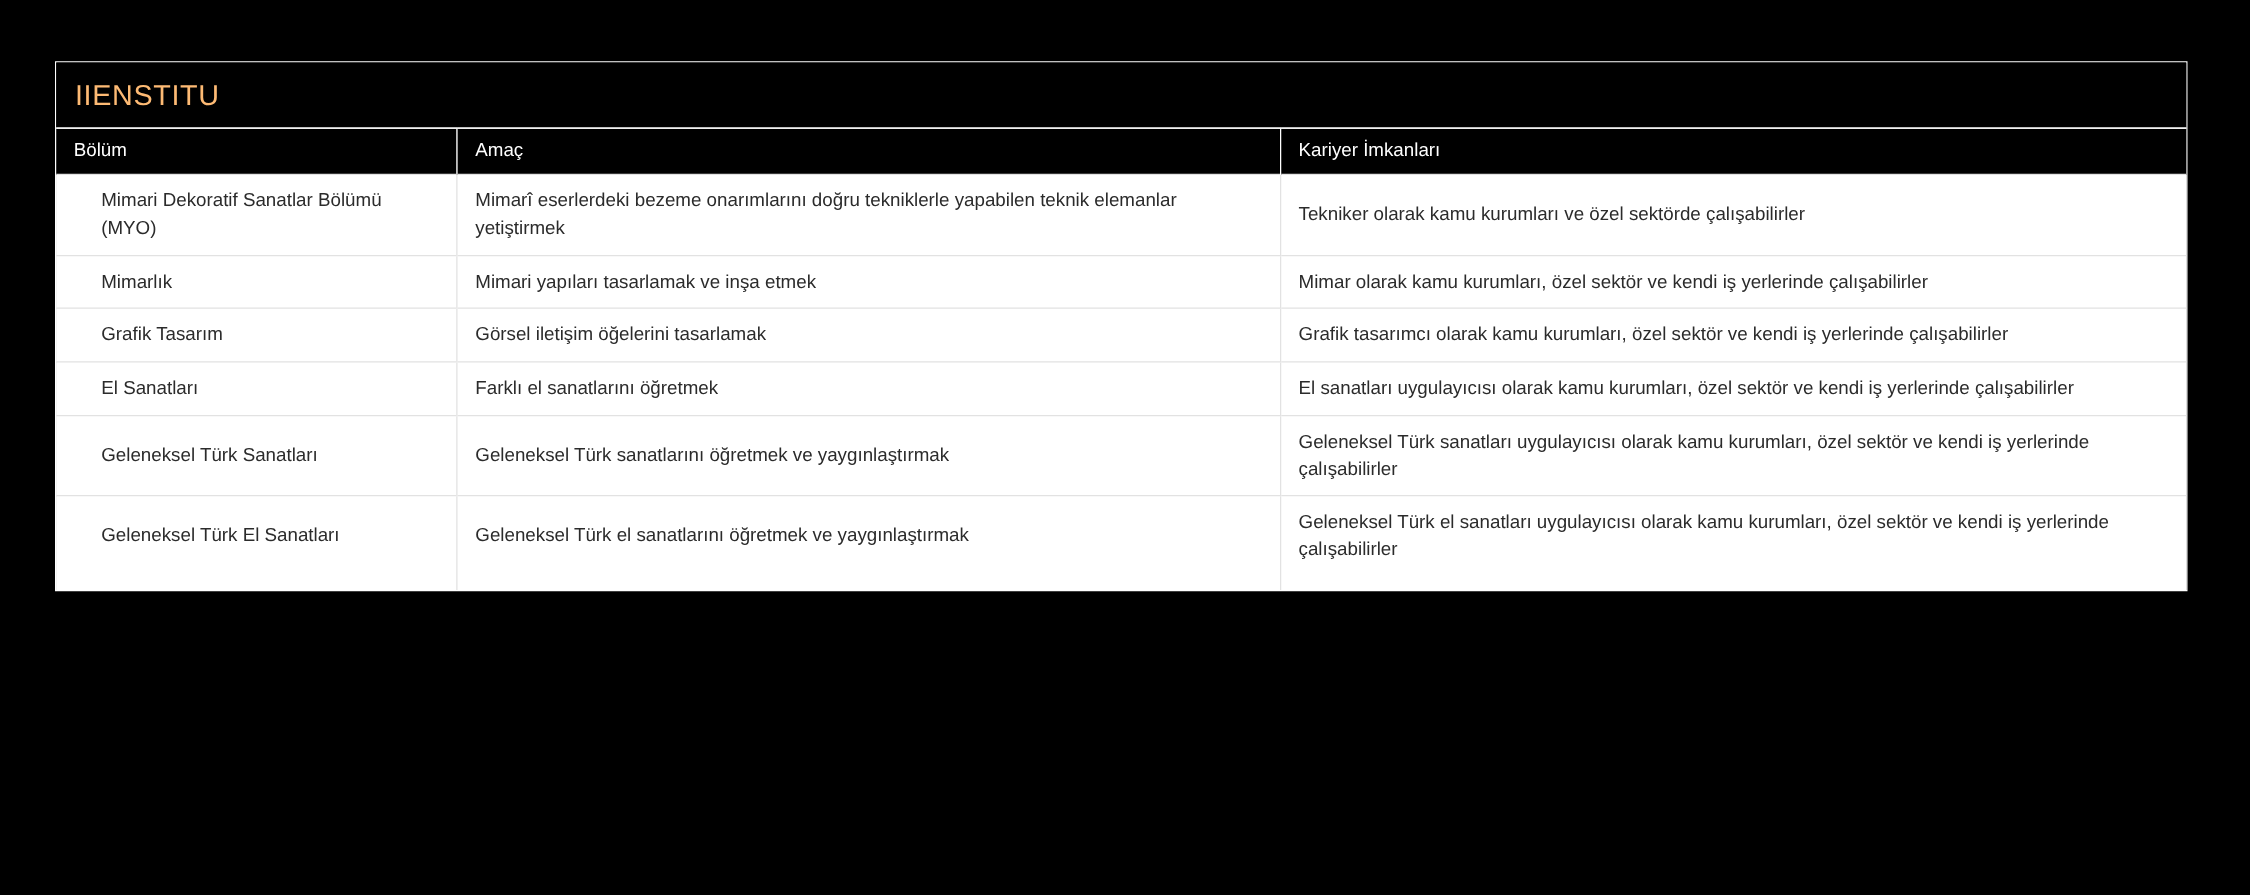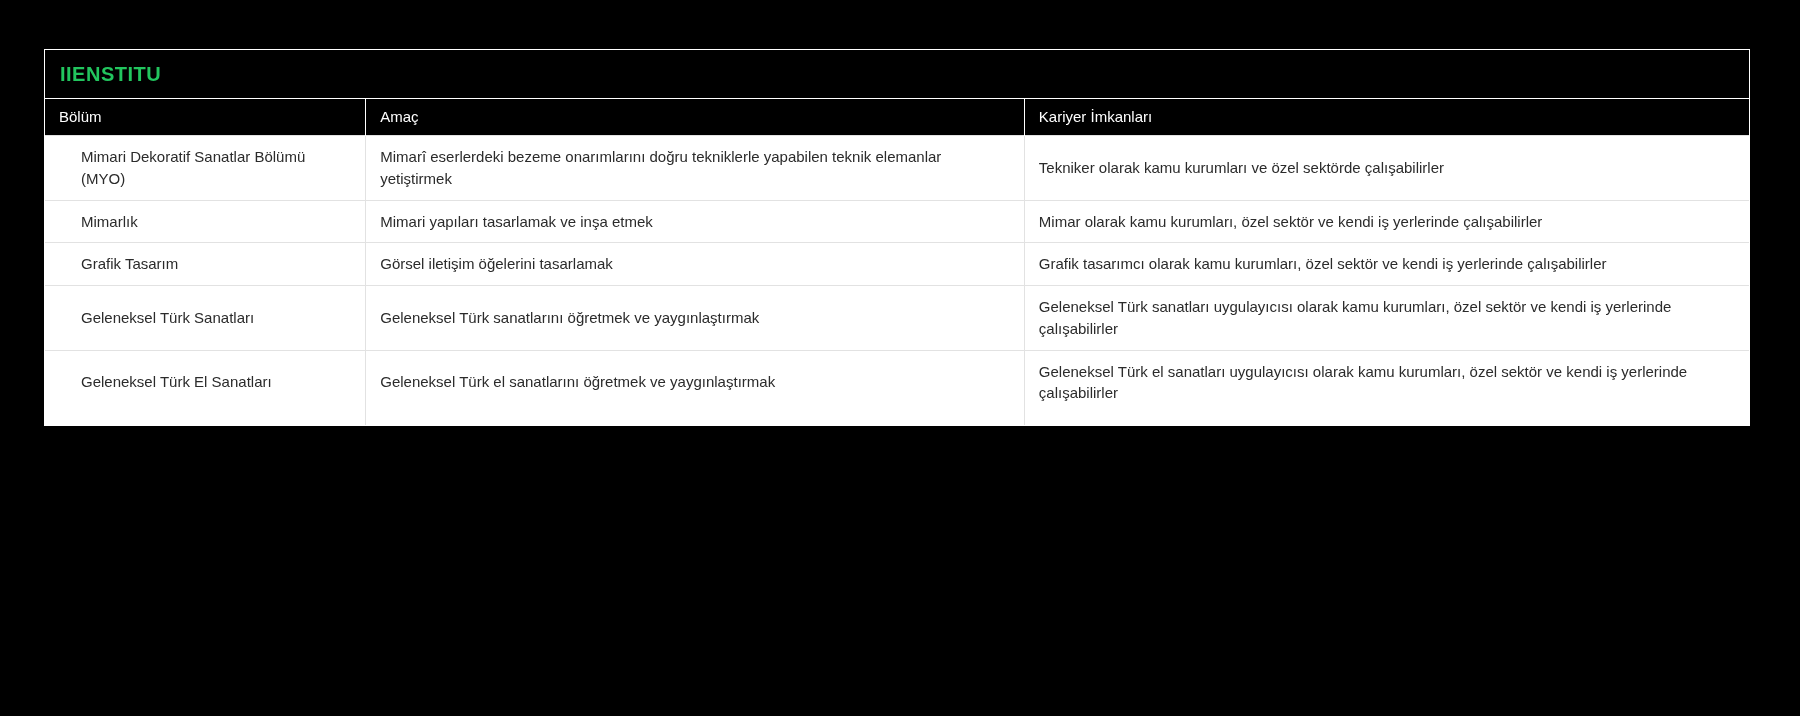--- a/index.html
+++ b/index.html
@@ -18,23 +18,23 @@
     position: absolute;
     left: 44px;
     top: 49px;
     width: 1706px;
     box-sizing: border-box;
     border: 1px solid #ffffff;
     background: #000000;
   }
   .card-title {
     background: #000000;
-    color: #22c55e;
-    font-size: 20px;
-    font-weight: bold;
+    color: #fdba74;
+    font-size: 23px;
+    font-weight: normal;
     letter-spacing: 0.5px;
     padding: 13px 15px 12px 15px;
   }
   table.dept-table {
     width: 100%;
     border-collapse: collapse;
     table-layout: fixed;
     background: #ffffff;
   }
   table.dept-table thead th {
@@ -93,20 +93,25 @@
           <td>Mimarlık</td>
           <td>Mimari yapıları tasarlamak ve inşa etmek</td>
           <td>Mimar olarak kamu kurumları, özel sektör ve kendi iş yerlerinde çalışabilirler</td>
         </tr>
         <tr>
           <td>Grafik Tasarım</td>
           <td>Görsel iletişim öğelerini tasarlamak</td>
           <td>Grafik tasarımcı olarak kamu kurumları, özel sektör ve kendi iş yerlerinde çalışabilirler</td>
         </tr>
         <tr>
+          <td>El Sanatları</td>
+          <td>Farklı el sanatlarını öğretmek</td>
+          <td>El sanatları uygulayıcısı olarak kamu kurumları, özel sektör ve kendi iş yerlerinde çalışabilirler</td>
+        </tr>
+        <tr>
           <td>Geleneksel Türk Sanatları</td>
           <td>Geleneksel Türk sanatlarını öğretmek ve yaygınlaştırmak</td>
           <td>Geleneksel Türk sanatları uygulayıcısı olarak kamu kurumları, özel sektör ve kendi iş yerlerinde çalışabilirler</td>
         </tr>
         <tr>
           <td>Geleneksel Türk El Sanatları</td>
           <td>Geleneksel Türk el sanatlarını öğretmek ve yaygınlaştırmak</td>
           <td>Geleneksel Türk el sanatları uygulayıcısı olarak kamu kurumları, özel sektör ve kendi iş yerlerinde çalışabilirler</td>
         </tr>
       </tbody>

